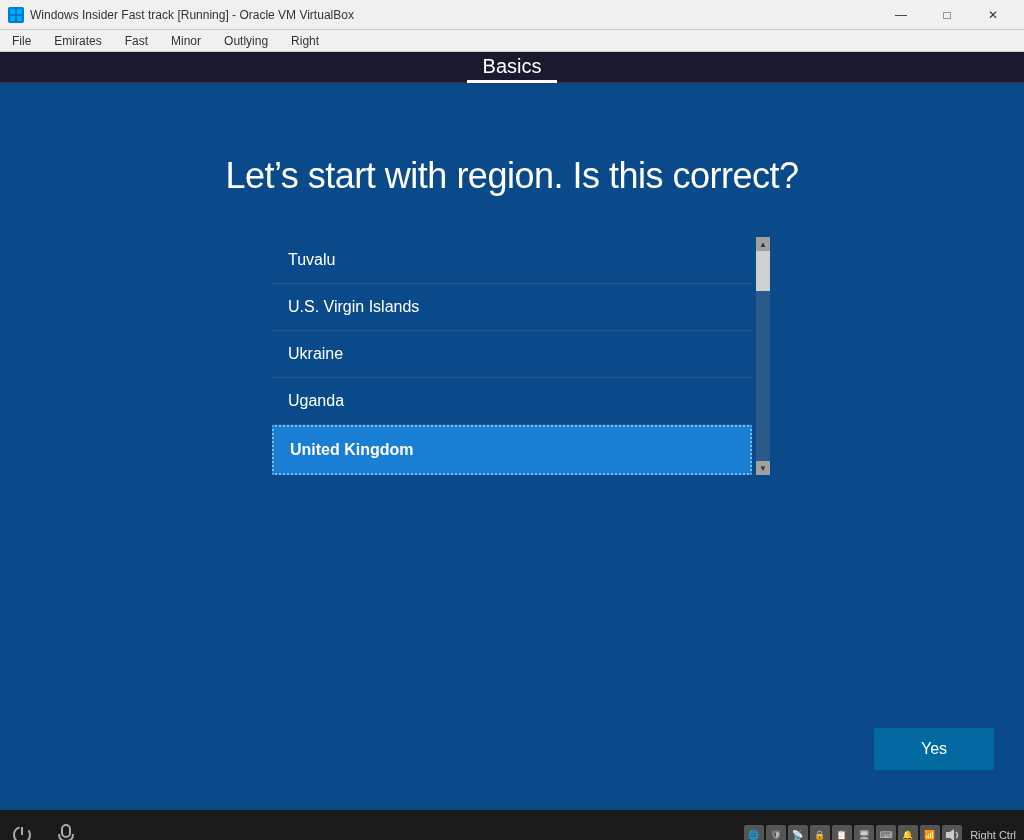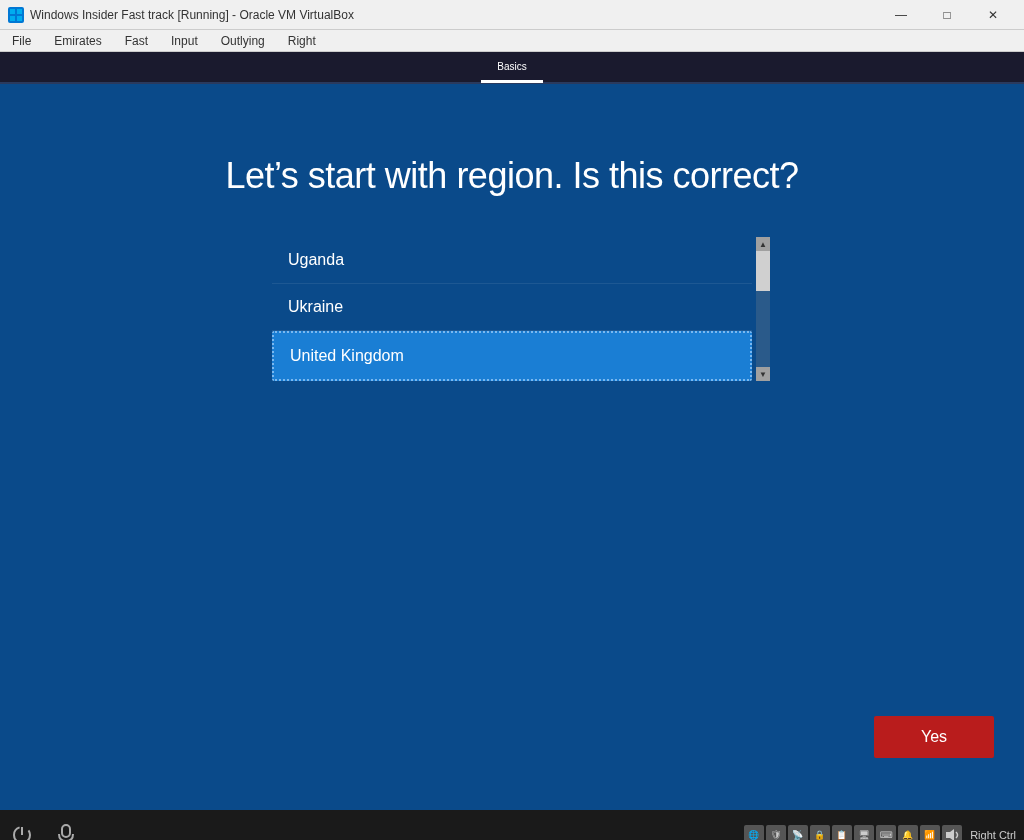--- a/index.html
+++ b/index.html
@@ -56,21 +56,21 @@
     .vm-header {
       height: 32px;
       background: #1a1a2e;
       display: flex;
       align-items: center;
       justify-content: center;
       border-bottom: 2px solid #2a3a5e;
     }
     .vm-header-tab {
       color: #fff;
-      font-size: 10px;
+      font-size: 20px;
       padding: 0 16px;
       height: 100%;
       display: flex;
       align-items: center;
       border-bottom: 3px solid #fff;
       margin-bottom: -2px;
     }
 
     
     .vm-screen {
@@ -110,20 +110,21 @@
       padding: 14px 16px;
       color: #ffffff;
       font-size: 16px;
       cursor: pointer;
       border-bottom: 1px solid rgba(255,255,255,0.08);
     }
     .region-item.selected {
       background: #1a7ed4;
       border: 2px dotted #7ab8f0;
       border-radius: 2px;
+      font-weight: bold;
     }
 
     .scrollbar-track {
       position: absolute;
       right: -18px;
       top: 0;
       width: 14px;
       height: 100%;
       background: #2a5a8a;
     }
@@ -145,23 +146,23 @@
       color: #333;
       cursor: pointer;
     }
     .scrollbar-arrow.bottom {
       position: absolute;
       bottom: 0;
     }
 
     .yes-button {
       position: absolute;
-      bottom: 52px;
+      bottom: 40px;
       right: 30px;
-      background: #b91c1c;
+      background: #0369a1;
       color: white;
       border: none;
       padding: 12px 40px;
       font-size: 16px;
       cursor: pointer;
       border-radius: 2px;
       min-width: 120px;
     }
 
     
@@ -229,36 +230,38 @@
     <button class="tb-btn">—</button>
     <button class="tb-btn">□</button>
     <button class="tb-btn close">✕</button>
   </div>
 </div>
 
 <div class="menu-bar">
   <div class="menu-item">File</div>
   <div class="menu-item">Emirates</div>
   <div class="menu-item">Fast</div>
-  <div class="menu-item">Input</div>
+  <div class="menu-item">Minor</div>
   <div class="menu-item">Outlying</div>
   <div class="menu-item">Right</div>
 </div>
 
 <div class="vm-header">
   <div class="vm-header-tab">Basics</div>
 </div>
 
 <div class="vm-screen">
   <h1 class="oobe-title">Let’s start with region. Is this correct?</h1>
 
   <div class="region-list-container">
     <div class="region-list">
+      <div class="region-item">Tuvalu</div>
+      <div class="region-item">U.S. Virgin Islands</div>
+      <div class="region-item">Ukraine</div>
       <div class="region-item">Uganda</div>
-      <div class="region-item">Ukraine</div>
       <div class="region-item selected">United Kingdom</div>
     </div>
 
     <div class="scrollbar-track">
       <div class="scrollbar-arrow">▲</div>
       <div class="scrollbar-thumb" style="top:14px;"></div>
       <div class="scrollbar-arrow bottom">▼</div>
     </div>
   </div>
 

